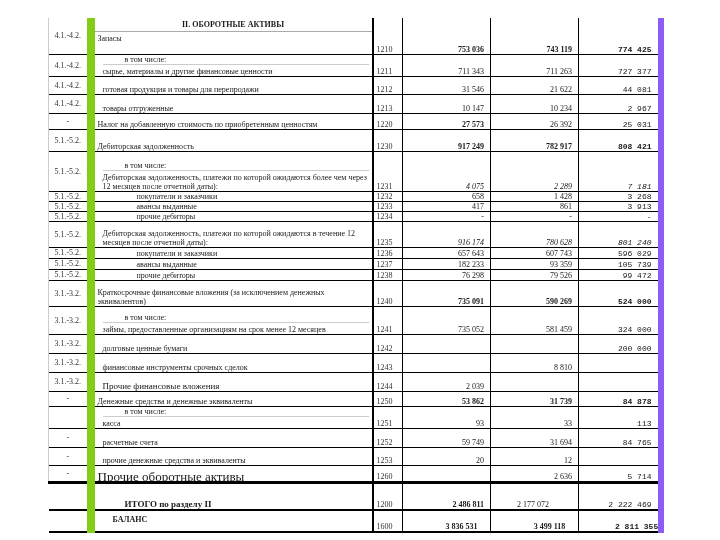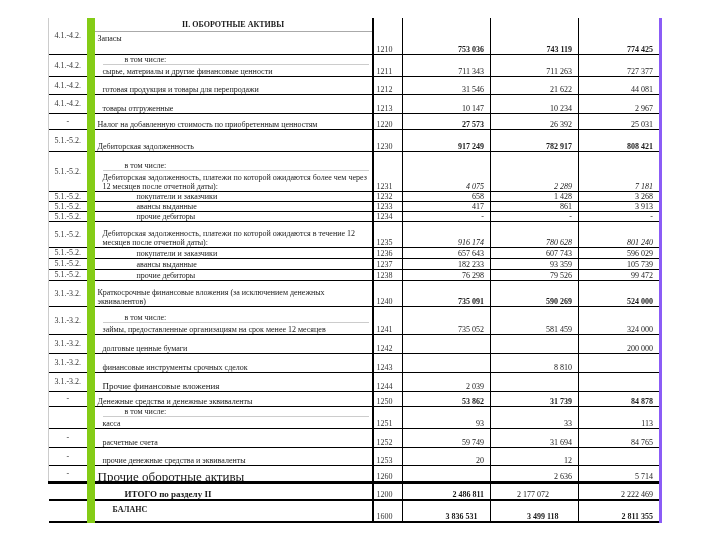--- a/index.html
+++ b/index.html
@@ -11,21 +11,21 @@
   col.c-name { width: 282px; }
   col.c-code { width: 30px; }
   col.c-v1 { width: 88px; }
   col.c-v2 { width: 88px; }
   col.c-v3 { width: 82px; }
   td { padding: 0 3px; vertical-align: bottom; line-height: 9px; white-space: nowrap; overflow: hidden; }
   td.note { text-align: center; vertical-align: middle; color: #333; border-right: 1px solid #999; border-left: 1px solid #ccc; }
   td.name { border-left: 8px solid #84cc16; border-right: 2px solid #000; white-space: normal; }
   td.code { color: #333; border-right: 1px solid #000; text-align: left; }
   td.val { text-align: right; border-right: 1px solid #000; padding-right: 6px; }
-  td.v3 { border-right: 3px solid #8b5cf6; }
+  td.v3 { border-right: 6px solid #8b5cf6; font-family: Liberation Mono, monospace; }
   tr { border-bottom: 1px solid #000; }
   .bold { font-weight: bold; padding-left: 36px; }
   .ital { font-style: italic; }
   .ind1 { padding-left: 8px; }
   .ind2 { padding-left: 42px; }
   .sub-label { display: block; padding-left: 22px; border-bottom: 1px solid #ccc; margin-bottom: 2px; }
   tr.header td.name { text-align: center; font-weight: bold; vertical-align: top; padding-top: 2px; }
   tr.thick-top { border-top: 3px solid #000; }
   tr.total td { border-bottom: 2px solid #000; }
   tr.total td.name { padding-left: 30px; }
@@ -270,32 +270,32 @@
 
     <tr style="height:17px">
       <td class="note">-</td>
       <td class="name" style="font-size:13px">Прочие оборотные активы</td>
       <td class="code">1260</td>
       <td class="val"></td>
       <td class="val">2 636</td>
       <td class="val v3">5 714</td>
     </tr>
 
-    <tr class="thick-top total" style="height:18px">
+    <tr class="thick-top total" style="height:28px">
       <td class="note" style="border-left:none;border-right:none"></td>
       <td class="name bold" style="font-size:9px;padding-left:30px">ИТОГО по разделу II</td>
       <td class="code">1200</td>
       <td class="val bold" style="text-align:right">2 486 811</td>
       <td class="val" style="text-align:center">2 177 072</td>
       <td class="val v3">2 222 469</td>
     </tr>
 
     <tr class="total" style="height:22px">
       <td class="note" style="border-left:none;border-right:none"></td>
       <td class="name bold" style="padding-left:18px;vertical-align:top;padding-top:4px">БАЛАНС</td>
       <td class="code">1600</td>
       <td class="val bold" style="text-align:center">3 836 531</td>
-      <td class="val bold" style="text-align:left">3 499 118</td>
+      <td class="val bold" style="text-align:center">3 499 118</td>
       <td class="val v3 bold">2 811 355</td>
     </tr>
   </tbody>
 </table>
 </div>
 
 </body></html>

